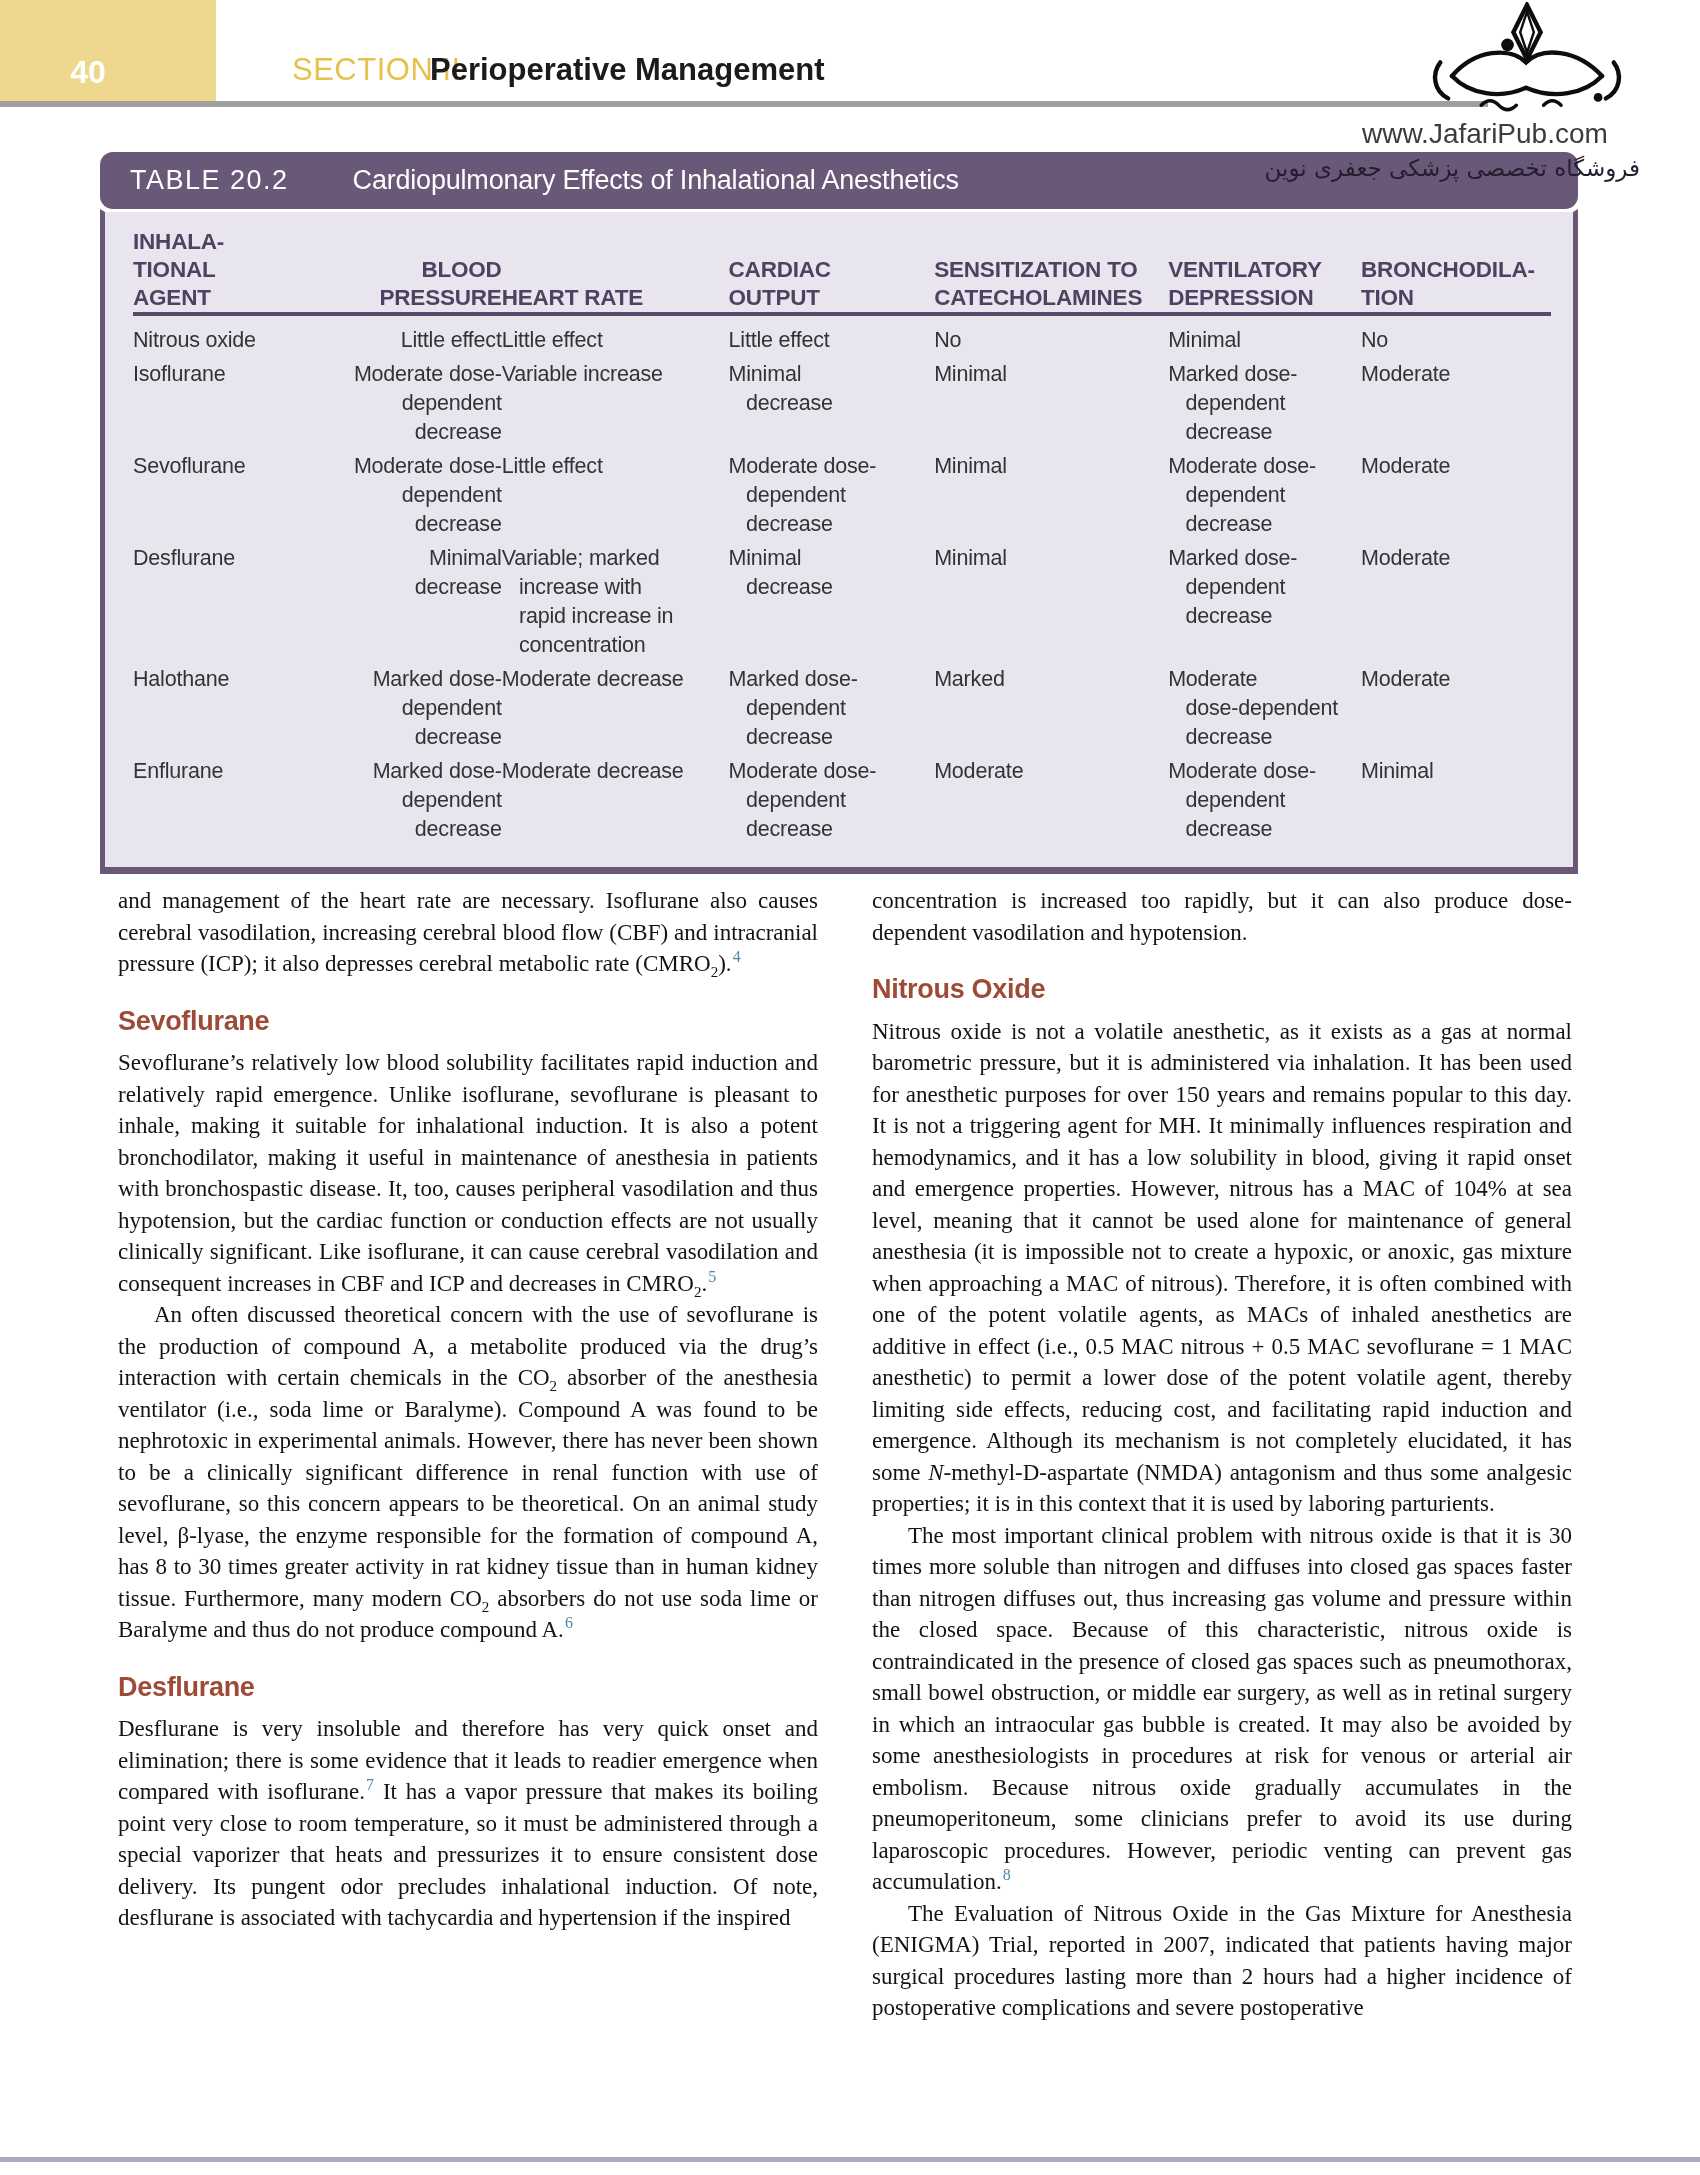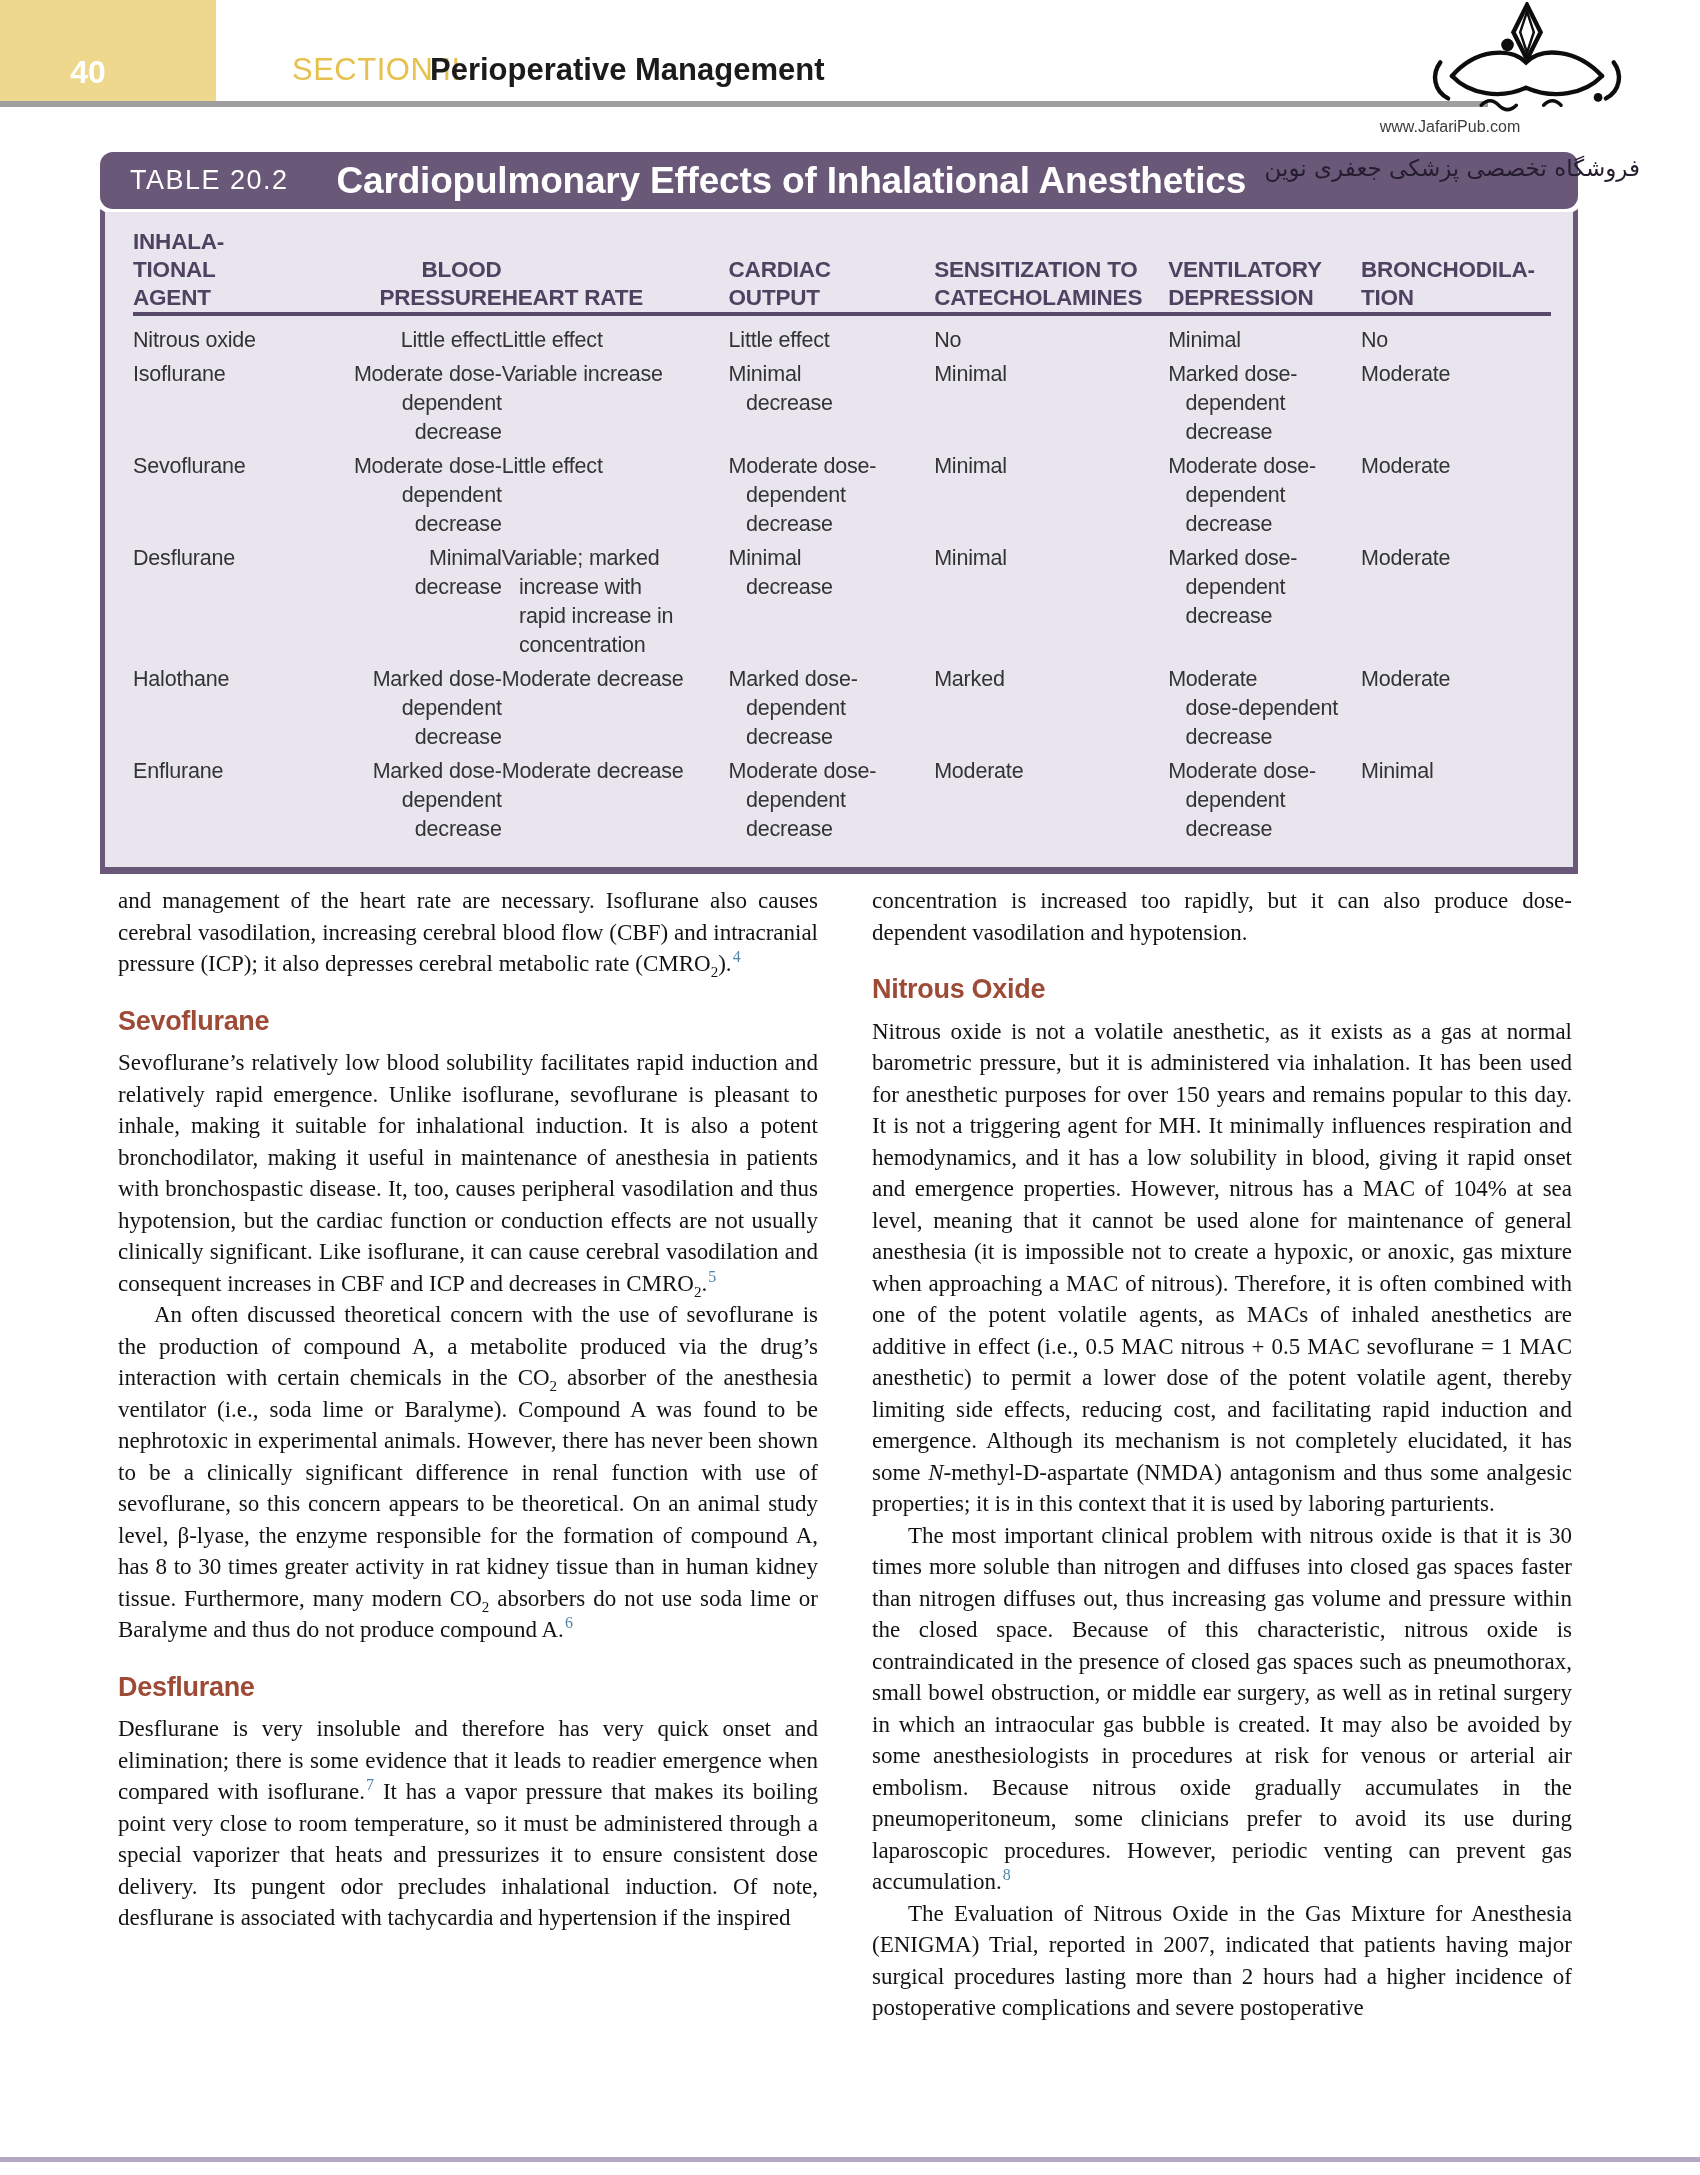--- a/index.html
+++ b/index.html
@@ -8,28 +8,28 @@
 
   
   .tan-block{position:absolute;left:0;top:0;width:216px;height:101px;background:#eed88e;}
   .page-num{position:absolute;left:0;top:54px;width:176px;text-align:center;
             color:#ffffff;font-weight:bold;font-size:32px;}
   .section-label{position:absolute;left:247px;top:52px;color:#e7c14e;font-weight:normal;
                  font-size:31px;letter-spacing:.5px;margin-left:45px;}
   .section-title{position:absolute;left:430px;top:52px;color:#1b1b1b;font-weight:bold;font-size:31px;}
   .head-rule{position:absolute;left:0;top:101px;width:1488px;height:6px;background:#9f9f9f;}
   .logo{position:absolute;left:1424px;top:2px;width:206px;height:112px;}
-  .site-url{position:absolute;left:1330px;top:118px;width:240px;text-align:center;
-            font-size:16px;color:#3c3c3c;}
+  .site-url{position:absolute;left:1362px;top:118px;width:240px;
+            font-size:28px;color:#3c3c3c;}
 
   
   .tbl{position:absolute;left:100px;top:152px;width:1478px;}
   .tbl-band{position:relative;background:#6a5878;height:57px;display:flex;align-items:center;color:#fff;border-radius:13px;}
   .tbl-label{margin-left:30px;font-size:27px;letter-spacing:1.5px;font-weight:400;}
-  .tbl-title{margin-left:48px;font-size:37px;font-weight:bold;letter-spacing:-.2px;}
+  .tbl-title{margin-left:64px;font-size:27px;font-weight:normal;letter-spacing:-.2px;}
   .watermark{position:absolute;top:1px;right:-62px;direction:rtl;font-size:23px;line-height:30px;
              color:#241c2f;font-family:"DejaVu Sans",sans-serif;}
   .tbl-body{background:#e8e5ef;border-left:5px solid #6a5878;border-right:5px solid #6a5878;
             border-bottom:7px solid #6a5878;border-top:3px solid #ffffff;
             padding:16px 22px 18px 28px;}
   .thead{display:flex;align-items:flex-end;border-bottom:4px solid #564a68;padding-bottom:0;}
   .th{white-space:pre-line;font-weight:bold;font-size:22.5px;line-height:28px;color:#4e4260;
       letter-spacing:-.2px;flex-shrink:0;}
   .rows{padding-top:10px;}
   .row{display:flex;margin-bottom:5px;}

